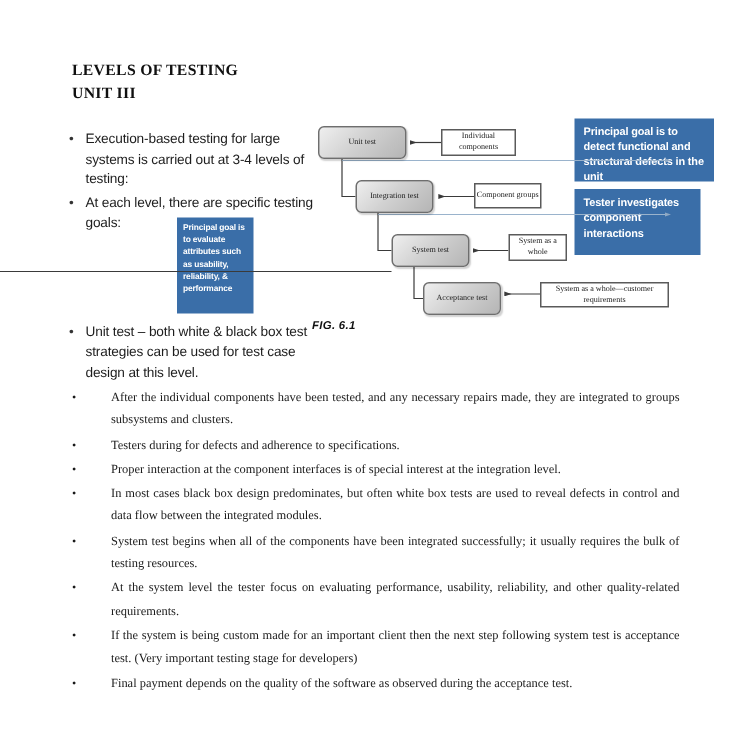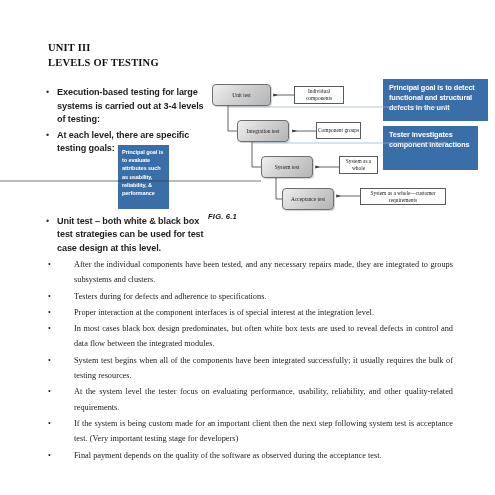--- a/index.html
+++ b/index.html
@@ -49,21 +49,21 @@
     width: 11px;
     font-family: "Liberation Sans", sans-serif;
     font-size: 9px;
     line-height: 13.5px;
     color: #333;
     text-align: left;
   }
   .slide-bullet .txt {
     flex: 1 1 auto;
     font-family: "Liberation Sans", sans-serif;
-    font-weight: bold;
+    font-weight: normal;
     font-size: 9.1px;
     line-height: 13.5px;
     color: #1d1d1d;
     letter-spacing: -0.1px;
   }
   .slide-gap-1 { height: 57px; }
 
   
   .callout {
     position: absolute;
@@ -79,30 +79,30 @@
     top: 145px;
     width: 51px;
     height: 64px;
     font-size: 5.6px;
     line-height: 8.2px;
     padding: 3px 4px;
   }
   #callout-unit {
     left: 383px;
     top: 79px;
-    width: 105px;
+    width: 93px;
     height: 42px;
     font-size: 7.3px;
     line-height: 10px;
     padding: 4px 6px;
   }
   #callout-integration {
     left: 383px;
     top: 126px;
-    width: 95px;
+    width: 84px;
     height: 44px;
     font-size: 7.3px;
     line-height: 10.4px;
     padding: 4px 6px;
   }
 
   
   .figure {
     position: absolute;
     left: 204px;
@@ -201,22 +201,22 @@
     font-size: 8.3px;
     line-height: 15.3px;
     color: #1a1a1a;
     text-align: justify;
   }
 </style>
 </head>
 <body>
 
 <div class="heading-block">
+  <div class="heading-line">LEVELS OF TESTING</div>
   <div class="heading-line">UNIT III</div>
-  <div class="heading-line">LEVELS OF TESTING</div>
 </div>
 
 <div class="slide-col">
 
   <div class="slide-bullet">
     <span class="dot">•</span>
     <span class="txt">Execution-based testing for large systems is carried out at 3-4 levels of testing:</span>
   </div>
 
   <div class="slide-bullet">

